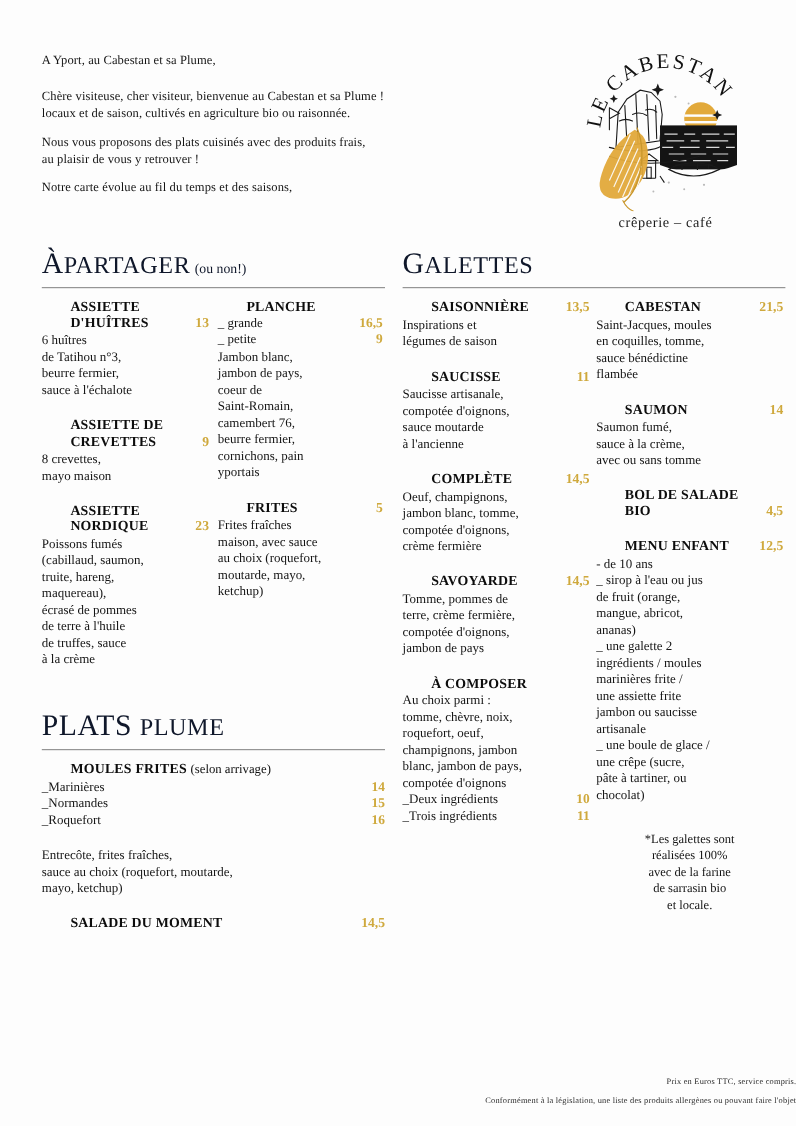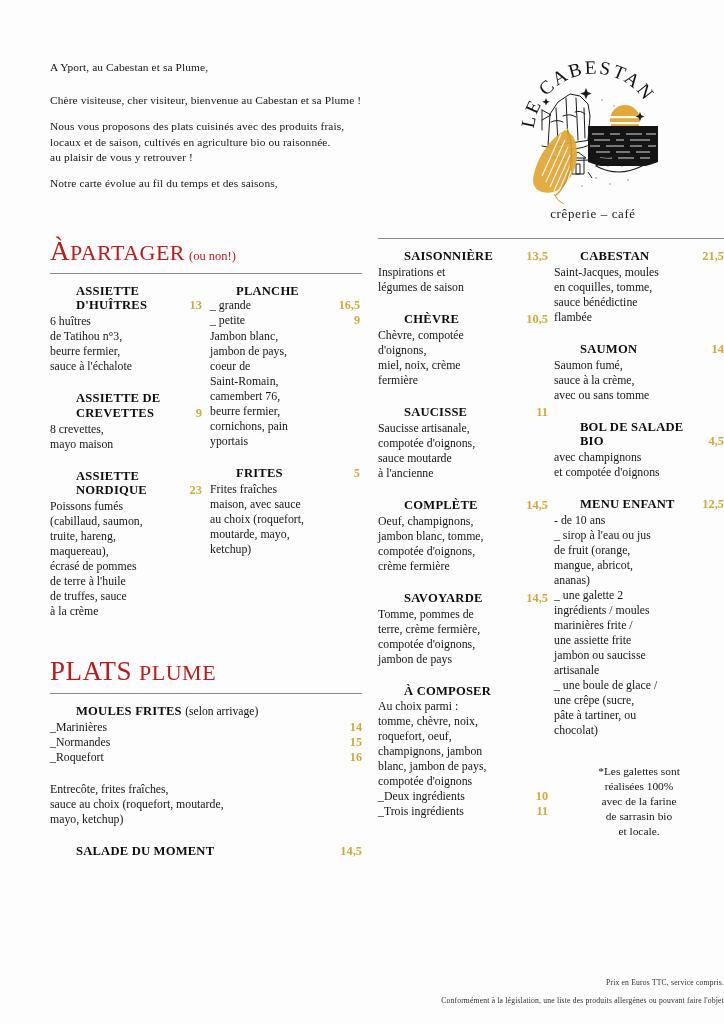--- a/index.html
+++ b/index.html
@@ -15,21 +15,21 @@
     font-family: "Liberation Serif", "DejaVu Serif", serif;
     color: #111111;
     position: relative;
   }
   .page {
     width: 724px;
     height: 1024px;
     background: #fdfdfd;
     position: relative;
     box-sizing: border-box;
-    padding: 16px;
+    padding: 4px;
   }
 
   
   .header {
     display: flex;
     align-items: flex-start;
     justify-content: space-between;
     padding: 36px 30px 0 34px;
     box-sizing: border-box;
   }
@@ -74,21 +74,21 @@
     box-sizing: border-box;
     gap: 0;
   }
   .col-left  { width: 312px; flex: none; }
   .col-right { width: 348px; flex: none; margin-left: 16px; }
 
   
   .section-title {
     font-family: "Liberation Serif", "DejaVu Serif", serif;
     font-weight: 400;
-    color: #b91c1c;
+    color: #0f172a;
     white-space: nowrap;
     line-height: 1;
     padding-bottom: 8px;
   }
   .section-title .big {
     font-size: 27px;
     letter-spacing: .5px;
   }
   .section-title .sm {
     font-size: 22px;
@@ -193,22 +193,22 @@
 </head>
 <body>
 
 <div class="page">
 
   <div class="header">
 
     <div class="intro">
       <div class="line">A Yport, au Cabestan et sa Plume,</div>
       <div class="line gap-lg">Chère visiteuse, cher visiteur, bienvenue au Cabestan et sa Plume !</div>
+      <div class="line">locaux et de saison, cultivés en agriculture bio ou raisonnée.</div>
       <div class="line gap-sm">Nous vous proposons des plats cuisinés avec des produits frais,</div>
-      <div class="line">locaux et de saison, cultivés en agriculture bio ou raisonnée.</div>
       <div class="line">au plaisir de vous y retrouver !</div>
       <div class="line gap-sm">Notre carte évolue au fil du temps et des saisons,</div>
     </div>
 
     <div class="logo-wrap">
       <div class="logo-emblem">
         <svg viewBox="0 0 150 150" width="150" height="150" xmlns="http://www.w3.org/2000/svg">
           <defs>
             <path id="arcpath" d="M 16,86 A 60,60 0 0 1 136,74" fill="none"></path>
             <clipPath id="seaclip">
@@ -416,45 +416,38 @@
             <div class="item-name">SALADE DU MOMENT</div>
             <div class="price">14,5</div>
           </div>
         </div>
       </div>
 
     </div>
 
     <div class="col-right">
 
+      <div class="section-title">
+        <span class="big">G</span><span class="sm">ALETTES</span>
+      </div>
       <hr class="rule">
 
       <div class="subcols">
 
         <div class="subcol g-sub-a">
 
           <div class="item">
             <div class="item-head">
               <div class="item-name">SAISONNIÈRE</div>
               <div class="price">13,5</div>
             </div>
             <div class="desc" style="white-space:pre-line">Inspirations et
 légumes de saison</div>
           </div>
 
-          <div class="item">
-            <div class="item-head">
-              <div class="item-name">CHÈVRE</div>
-              <div class="price">10,5</div>
-            </div>
-            <div class="desc" style="white-space:pre-line">Chèvre, compotée
-d'oignons,
-miel, noix, crème
-fermière</div>
-          </div>
 
           <div class="item">
             <div class="item-head">
               <div class="item-name">SAUCISSE</div>
               <div class="price">11</div>
             </div>
             <div class="desc" style="white-space:pre-line">Saucisse artisanale,
 compotée d'oignons,
 sauce moutarde
 à l'ancienne</div>
@@ -524,22 +517,20 @@
 sauce à la crème,
 avec ou sans tomme</div>
           </div>
 
           <div class="item">
             <div class="item-name">BOL DE SALADE</div>
             <div class="item-head">
               <div class="item-name">BIO</div>
               <div class="price">4,5</div>
             </div>
-            <div class="desc" style="white-space:pre-line">avec champignons
-et compotée d'oignons</div>
           </div>
 
           <div class="item">
             <div class="item-head">
               <div class="item-name">MENU ENFANT</div>
               <div class="price">12,5</div>
             </div>
             <div class="desc" style="white-space:pre-line"> - de 10 ans
 _ sirop à l'eau ou jus
 de fruit (orange,

